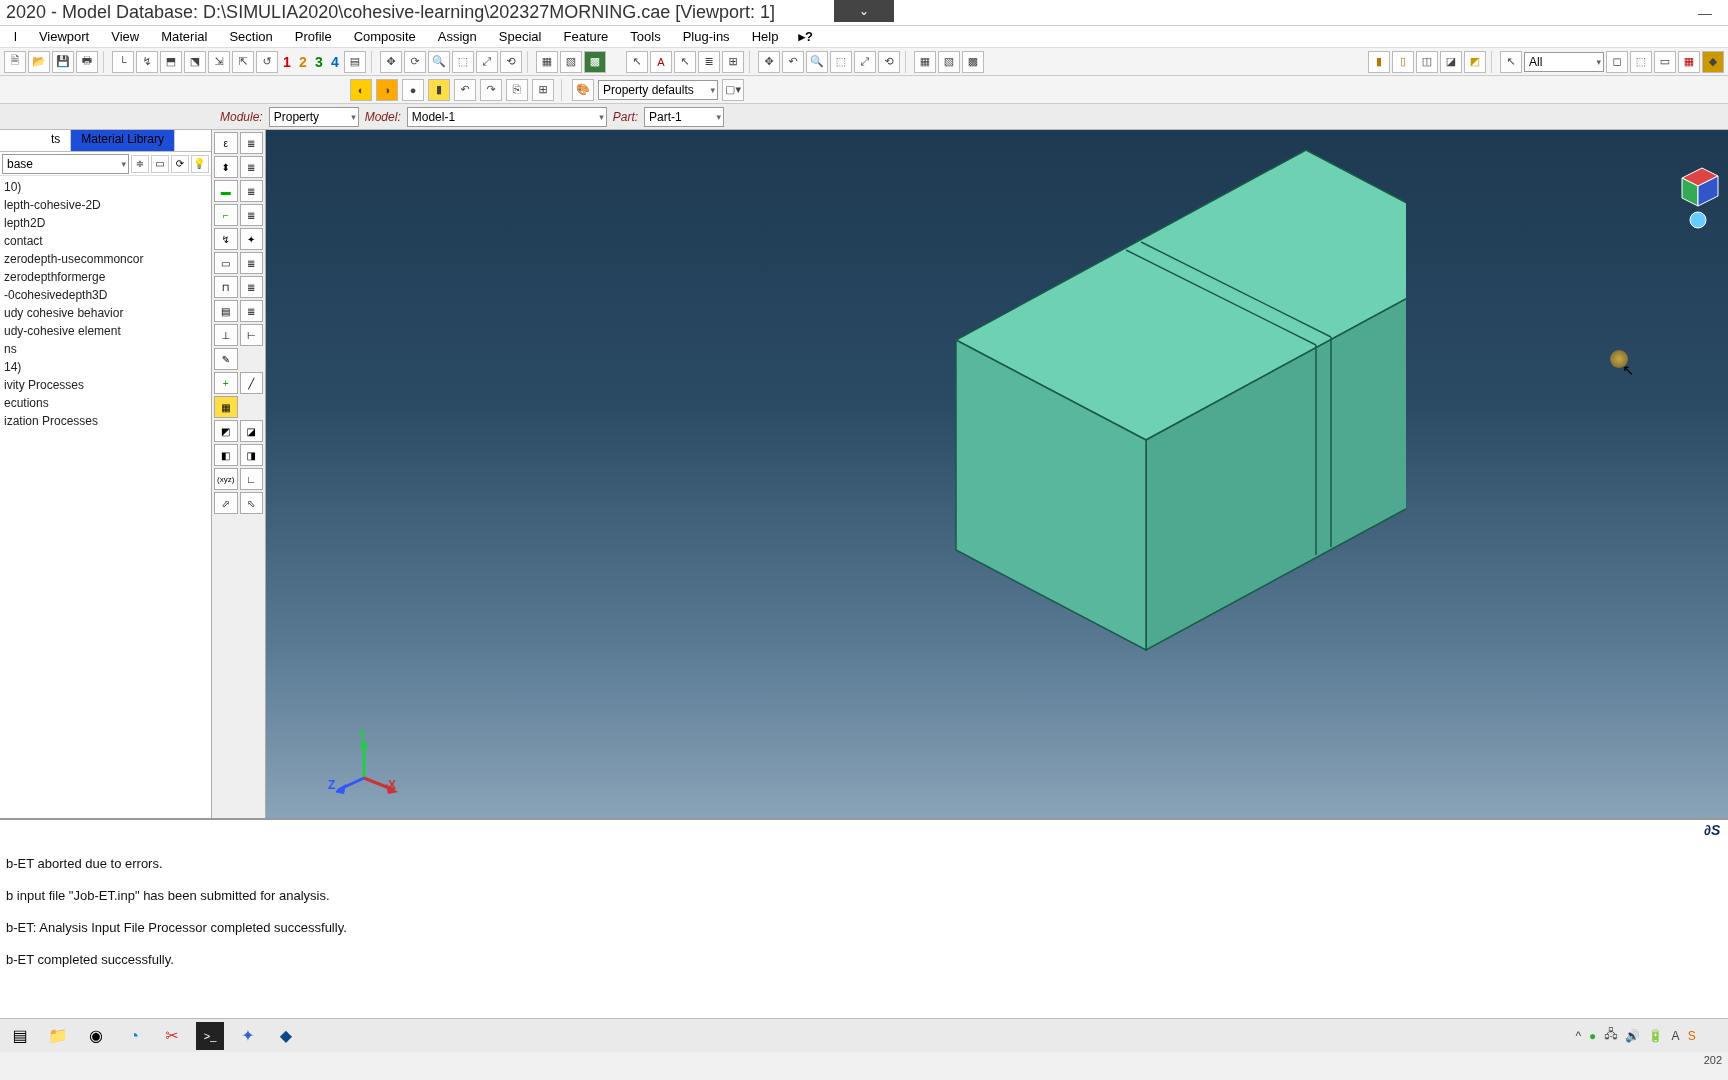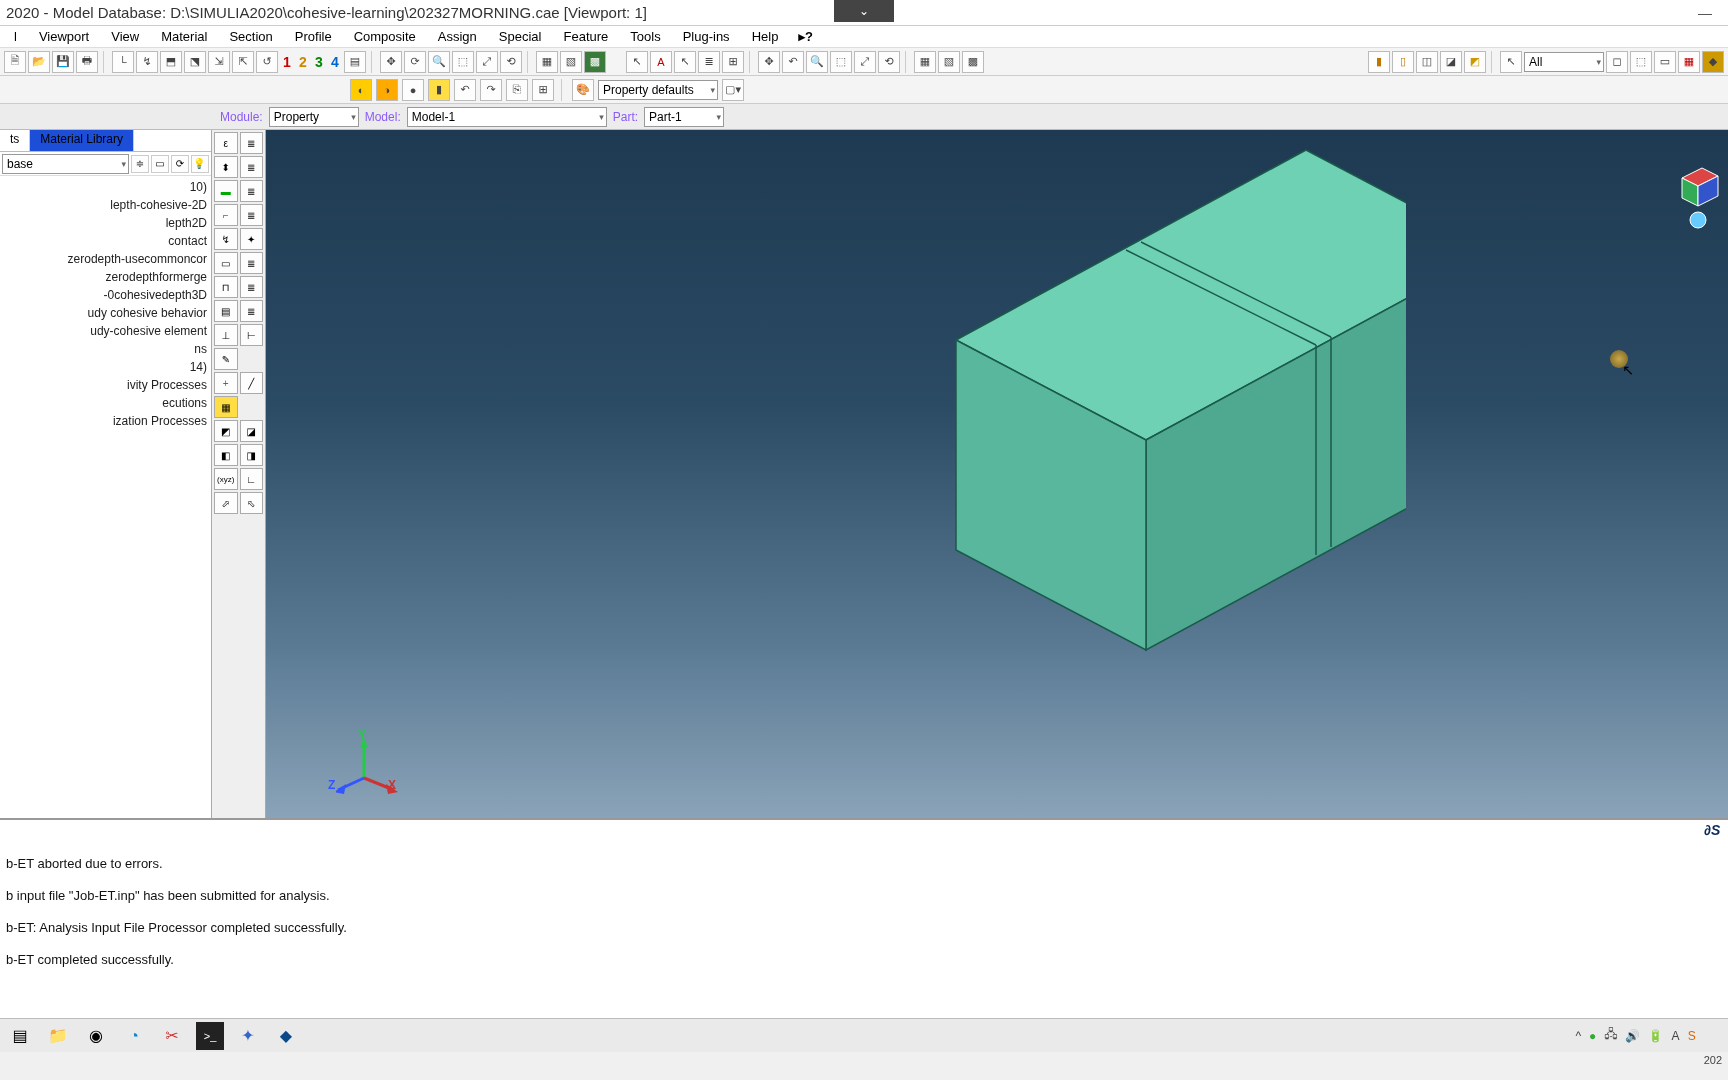--- a/index.html
+++ b/index.html
@@ -1,20 +1,20 @@
 <!DOCTYPE html>
 <html><head>
 <meta charset="utf-8">
 <style>
   * { box-sizing: border-box; margin: 0; padding: 0; font-family: "Segoe UI", Tahoma, sans-serif; }
   body { width: 1728px; height: 1080px; overflow: hidden; background: #f0f0f0; font-size: 12px; }
 
   
   .titlebar { height: 26px; background: #fff; display: flex; align-items: center; padding: 0 6px; position: relative; border-bottom: 1px solid #ccc; }
-  .titlebar .title { font-size: 15px; color: #333; }
+  .titlebar .title { font-size: 18px; color: #333; }
   .titlebar .pill { position: absolute; left: 50%; transform: translateX(-50%); top: 0; width: 60px; height: 22px; background: #444; display:flex; align-items:center; justify-content:center; color:#fff; }
   .titlebar .winbtn { position: absolute; right: 16px; font-size: 14px; color: #555; }
 
   
   .menubar { height: 22px; background: #fff; display: flex; align-items: center; gap: 6px; padding: 0 6px; font-size: 13px; border-bottom: 1px solid #ddd; }
   .menubar .menu { padding: 0 8px; cursor: pointer; }
   .menubar .help-q { margin-left: 6px; font-weight: bold; }
 
   
   .toolbar1 { height: 28px; background: #f4f4f4; border-bottom: 1px solid #ccc; display: flex; align-items: center; padding: 0 4px; gap: 2px; }
@@ -24,35 +24,35 @@
   .n1{color:#c00;} .n2{color:#c80;} .n3{color:#080;} .n4{color:#06c;}
   .toolbar1 .right { margin-left: auto; display:flex; align-items:center; gap:2px; }
   .combo { height: 20px; border: 1px solid #999; background: #fff; padding: 0 14px 0 4px; font-size: 12px; position: relative; display:inline-flex; align-items:center; min-width: 60px; }
   .combo::after { content: "▾"; position:absolute; right: 2px; font-size:9px; color:#666; }
 
   
   .toolbar2 { height: 28px; background: #f4f4f4; border-bottom: 1px solid #ccc; display:flex; align-items:center; padding: 0 4px; gap:4px; padding-left: 350px; }
 
   
   .contextbar { height: 26px; background: #ececec; border-bottom: 1px solid #bbb; display:flex; align-items:center; gap: 6px; padding-left: 220px; font-size:12px; }
-  .contextbar label { color:#8b5cf6; }
+  .contextbar label { color:#7f1d1d;font-style:italic; }
 
   
   .main { display:flex; height: 688px; }
 
   
   .modeltree { width: 212px; background: #fff; border-right: 1px solid #aaa; display:flex; flex-direction:column; }
-  .tree-tabs { display:flex; height: 22px; border-bottom:1px solid #bbb; }
+  .tree-tabs { display:flex; height: 22px; border-bottom:1px solid #bbb;padding-left:41px; }
   .tree-tab { padding: 2px 10px; font-size:12px; border-right:1px solid #ccc; background:#1d4ed8; cursor:pointer; }
   .tree-tab.active { background:#fff; }
   .tree-filter { display:flex; align-items:center; height:24px; border-bottom:1px solid #ddd; padding: 0 2px; gap:2px; }
   .tree-filter .combo { flex:1; min-width: 40px; }
   .tree-filter .ibtn { width:18px; height:18px; border:1px solid #ccc; background:#fdfdfd; font-size:10px; display:inline-flex; align-items:center; justify-content:center; cursor:pointer; }
   .tree-list { flex:1; overflow:hidden; padding: 2px 4px; font-size:12px; line-height:18px; color:#222; }
-  .tree-list div { white-space: nowrap; overflow: hidden; text-overflow: clip; cursor:pointer;text-align:right; }
+  .tree-list div { white-space: nowrap; overflow: hidden; text-overflow: clip; cursor:pointer; }
 
   
   .toolbox { width: 54px; background: #efefef; border-right:1px solid #aaa; display:flex; flex-direction:column; padding: 2px; gap:2px; }
   .toolbox .row { display:flex; gap:2px; }
   .tool { width:24px; height:22px; border:1px solid #aaa; background:#fdfdfd; display:inline-flex; align-items:center; justify-content:center; font-size:10px; cursor:pointer; }
 
   
   .viewport { flex:1; position:relative; background: linear-gradient(#1e3a52 0%, #2b4a64 40%, #5a7a94 75%, #8aa3b8 100%); overflow:hidden; }
   .triad { position:absolute; left: 70px; bottom: 40px; font-size:12px; font-weight:bold; }
   .triad .y { color:#2c4; position:absolute; left:22px; top:-50px; }

